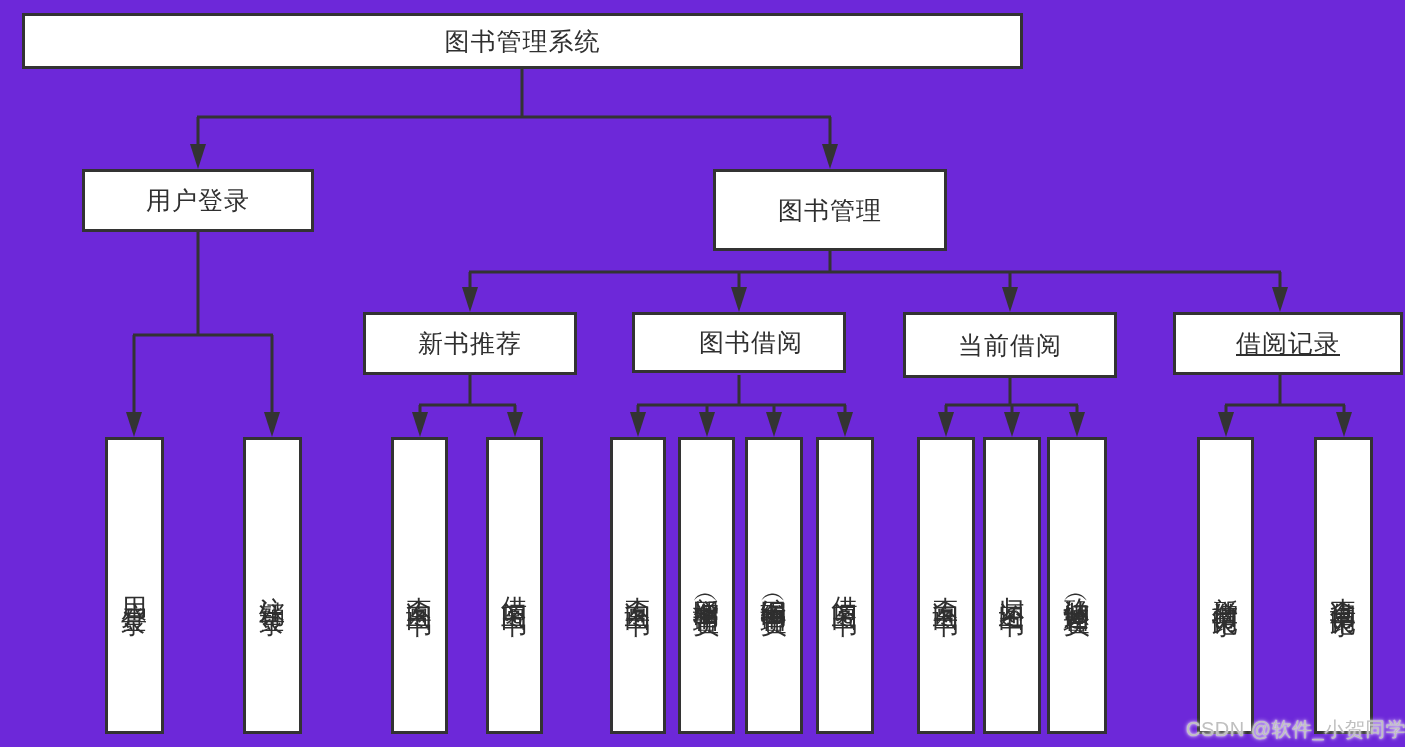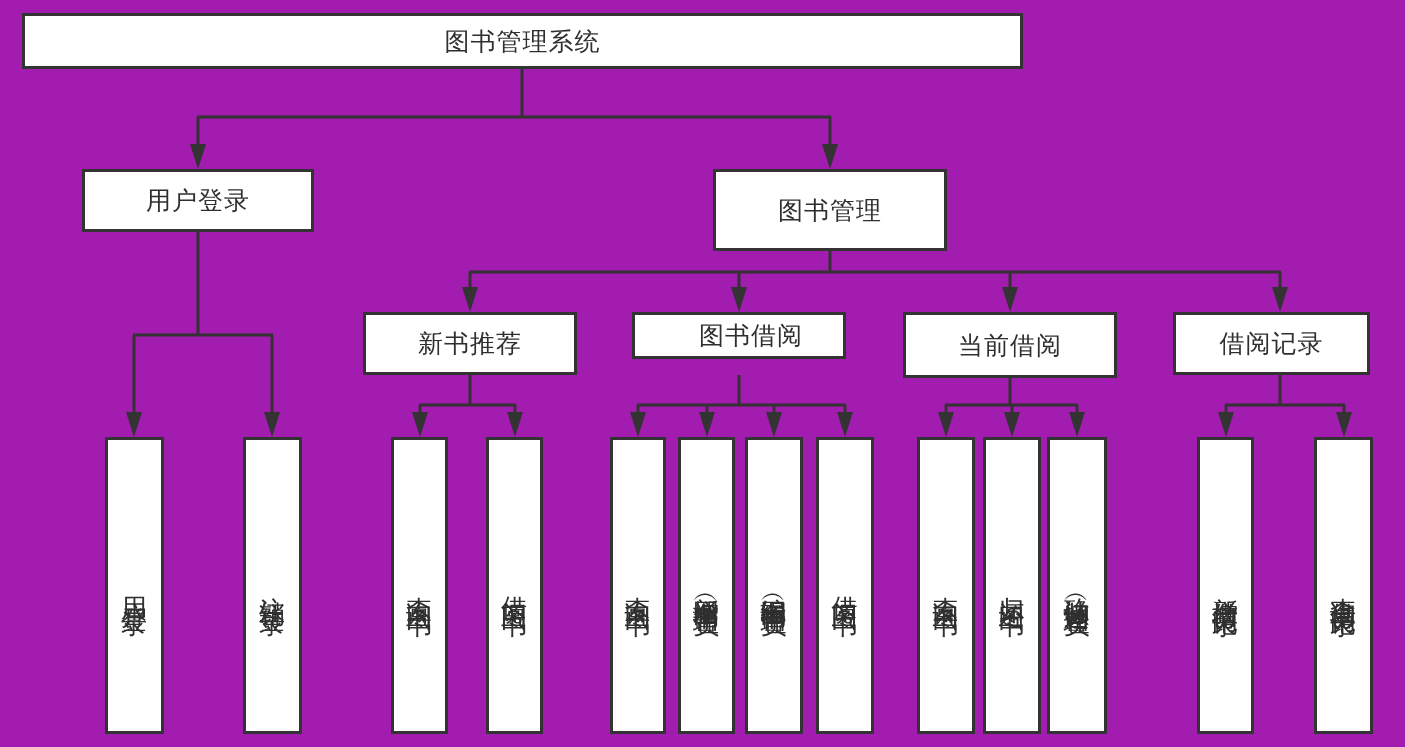--- a/index.html
+++ b/index.html
@@ -4,21 +4,21 @@
 <style>
   html, body {
     margin: 0;
     padding: 0;
     background: #ffffff;
   }
   #stage {
     position: relative;
     width: 1405px;
     height: 747px;
-    background: #a21caf;
+    background: #6d28d9;
     font-family: "Liberation Sans", sans-serif;
     overflow: hidden;
   }
   #connectors {
     position: absolute;
     left: 0;
     top: 0;
     width: 1405px;
     height: 747px;
     z-index: 1;
@@ -117,27 +117,27 @@
   <div class="node hbox" style="left:82px; top:169px; width:232px; height:63px;">
     <span>用户登录</span>
   </div>
   <div class="node hbox" style="left:713px; top:169px; width:234px; height:82px;">
     <span>图书管理</span>
   </div>
 
   <div class="node hbox" style="left:363px; top:312px; width:214px; height:63px;">
     <span>新书推荐</span>
   </div>
-  <div class="node hbox" style="left:632px; top:312px; width:214px; height:47px;padding-left:24px;">
+  <div class="node hbox" style="left:632px; top:312px; width:214px; height:61px;padding-left:24px;">
     <span>图书借阅</span>
   </div>
   <div class="node hbox" style="left:903px; top:312px; width:214px; height:66px;">
     <span>当前借阅</span>
   </div>
-  <div class="node hbox" style="left:1173px; top:312px; width:197px; height:63px;">
+  <div class="node hbox" style="left:1173px; top:312px; width:230px; height:63px;text-decoration:underline;">
     <span>借阅记录</span>
   </div>
 
   <div class="node leaf" style="left:105px; width:59px;">
     <span class="vtext">用户登录</span>
   </div>
   <div class="node leaf" style="left:243px; width:59px;">
     <span class="vtext">注销登录</span>
   </div>
 
@@ -171,14 +171,15 @@
     <span class="vtext" style="letter-spacing:2px;">确认归还（管理员）</span>
   </div>
 
   <div class="node leaf" style="left:1197px; width:57px;">
     <span class="vtext" style="letter-spacing:3px;">新增借阅记录</span>
   </div>
   <div class="node leaf" style="left:1314px; width:59px;">
     <span class="vtext" style="letter-spacing:3px;">查询借阅记录</span>
   </div>
 
+  <div class="watermark">CSDN @软件_小贺同学</div>
 
 </div>
 
 </body></html>

